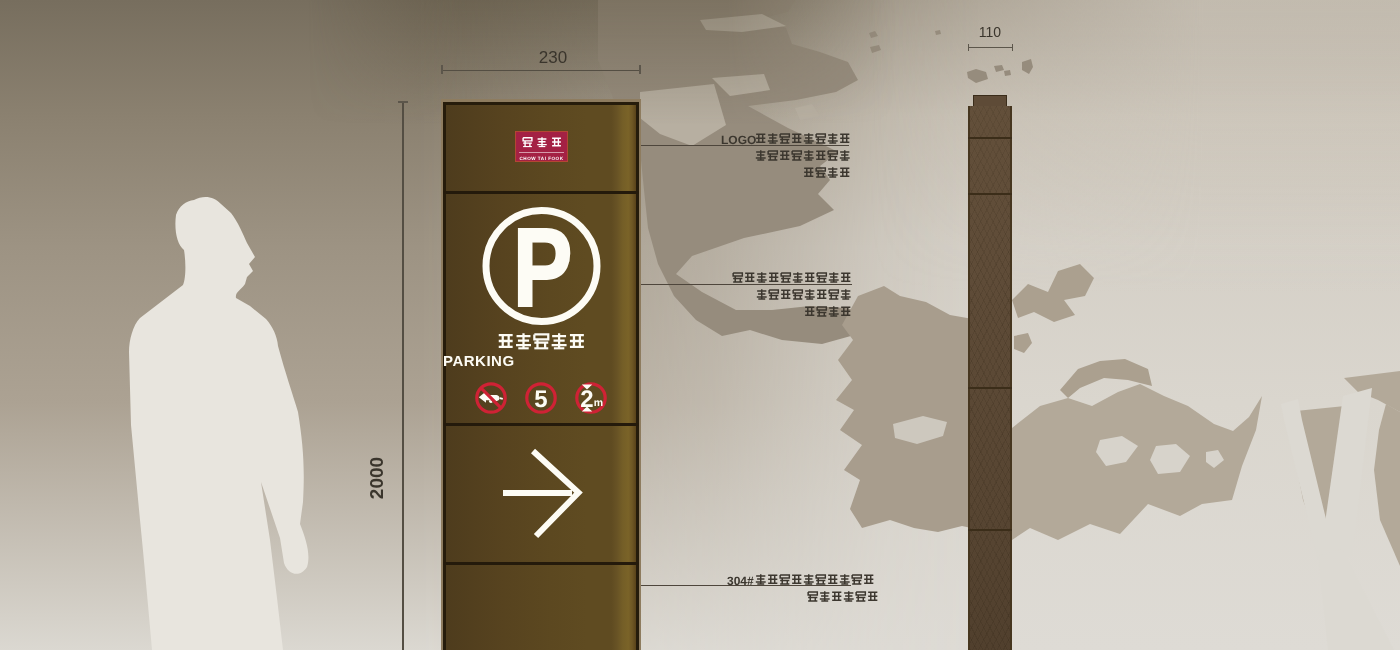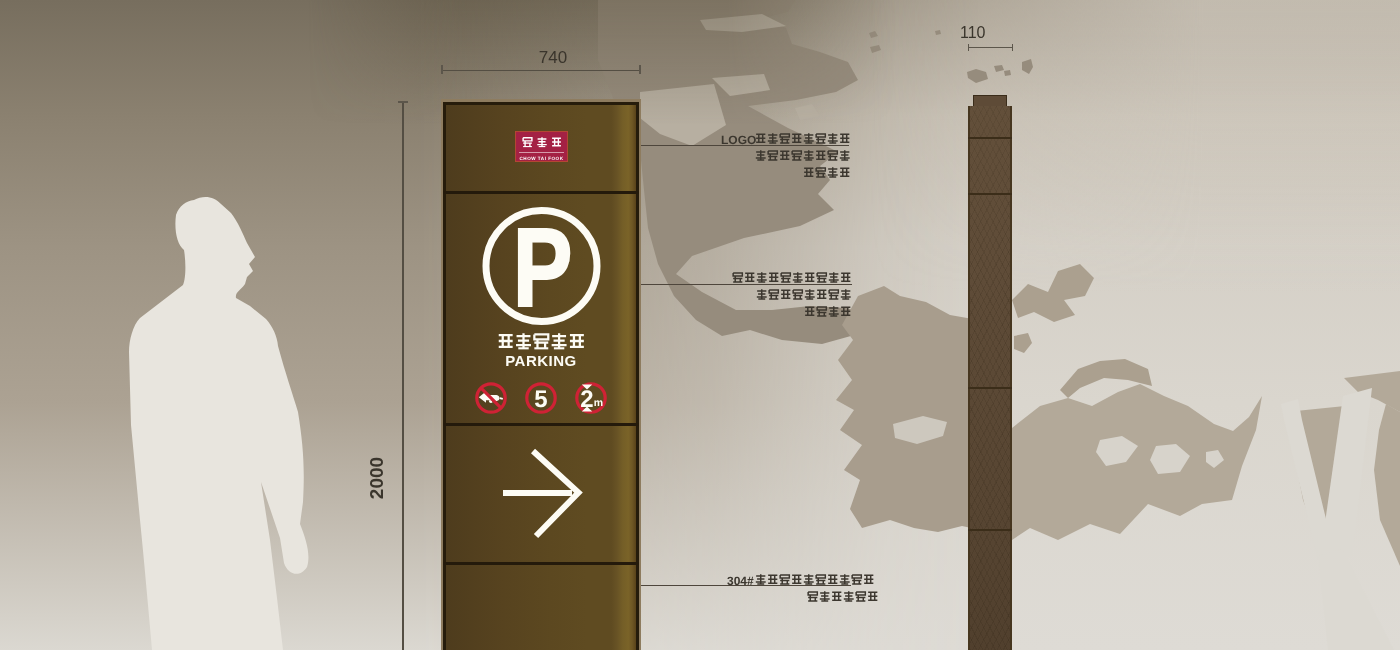--- a/index.html
+++ b/index.html
@@ -79,29 +79,29 @@
 <div class="abs" style="left:398px;top:101px;width:10px;height:2px;background:#5c564b;"></div>
 
 <div class="abs dimtxt" style="left:347px;top:468px;width:60px;height:20px;line-height:20px;text-align:center;font-size:19px;font-weight:bold;transform:rotate(-90deg);">2000</div>
 
 <div class="abs" style="left:442px;top:69.5px;width:198px;height:1.5px;background:#544e43;"></div>
 
 <div class="abs" style="left:441px;top:65px;width:2px;height:9px;background:#5c564b;"></div>
 
 <div class="abs" style="left:639px;top:65px;width:2px;height:9px;background:#5c564b;"></div>
 
-<div class="abs dimtxt" style="left:503px;top:48px;width:100px;text-align:center;font-size:17px;">740</div>
+<div class="abs dimtxt" style="left:503px;top:48px;width:100px;text-align:center;font-size:17px;">230</div>
 
 <div class="abs" style="left:969px;top:47px;width:44px;height:1px;background:#5c564b;"></div>
 
 <div class="abs" style="left:968px;top:44px;width:1px;height:7px;background:#5c564b;"></div>
 
 <div class="abs" style="left:1012px;top:44px;width:1px;height:7px;background:#5c564b;"></div>
 
-<div class="abs dimtxt" style="left:960px;top:24px;width:60px;font-size:16px;">110</div>
+<div class="abs dimtxt" style="left:960px;top:24px;width:60px;text-align:center;font-size:14px;">110</div>
 
 <svg width="0" height="0" style="position:absolute">
   <defs>
     <symbol id="cj1" viewBox="0 0 10 10">
         <path d="M1,1.6 H9 M1,5 H9 M1,8.4 H9 M3.3,1.6 V8.4 M6.7,1.6 V8.4" fill="none" stroke="currentColor" stroke-width="1.3"></path>
       </symbol>
     <symbol id="cj2" viewBox="0 0 10 10">
         <path d="M5,0.6 V9.4 M1,2.2 H9 M1.8,4.8 H8.2 M0.7,7.4 H9.3 M2,9.2 H8" fill="none" stroke="currentColor" stroke-width="1.3"></path>
       </symbol>
     <symbol id="cj3" viewBox="0 0 10 10">
@@ -141,21 +141,21 @@
   </svg>
 
   <svg class="abs" style="left:56px;top:233px;color:#fdfcf5;" width="89" height="18" viewBox="0 0 89 18">
       <use href="#cj1" x="0" y="0.3" width="17.4" height="17.4"></use>
       <use href="#cj2" x="17.8" y="0.3" width="17.4" height="17.4"></use>
       <use href="#cj3" x="35.6" y="0.3" width="17.4" height="17.4"></use>
       <use href="#cj2" x="53.4" y="0.3" width="17.4" height="17.4"></use>
       <use href="#cj1" x="71.2" y="0.3" width="17.4" height="17.4"></use>
     </svg>
 
-  <div class="abs" style="left:2px;top:253px;width:196px;text-align:center;font-size:15px;font-weight:bold;letter-spacing:0.5px;color:#fdfcf5;">PARKING</div>
+  <div class="abs" style="left:2px;top:253px;width:196px;text-align:left;font-size:15px;font-weight:bold;letter-spacing:0.5px;color:#fdfcf5;">PARKING</div>
 
   <svg class="abs" style="left:34px;top:283px;" width="32" height="32" viewBox="0 0 32 32">
     <circle cx="16" cy="16" r="14.2" fill="none" stroke="#cf2235" stroke-width="3.2"></circle>
     <path d="M3.8,15.2 L11,9.5 L11,13 L20,13 C23.8,13 25,15.2 24.4,17 C23.7,19.2 19.6,19.6 18.4,18.2 L11,18.2 L11,20.8 Z" fill="#fdfcf5"></path>
     <path d="M14,18.2 C13.2,20.6 16.2,21.8 17.6,20.2 L16.4,18.2 Z" fill="#fdfcf5"></path>
     <path d="M25,15.3 l3,0.7 l-0.45,1.8 l-3,-0.7 Z" fill="#fdfcf5"></path>
     <line x1="5.6" y1="5.6" x2="26.4" y2="26.4" stroke="#cf2235" stroke-width="3.2"></line>
   </svg>
 
   <svg class="abs" style="left:84px;top:283px;" width="32" height="32" viewBox="0 0 32 32">

